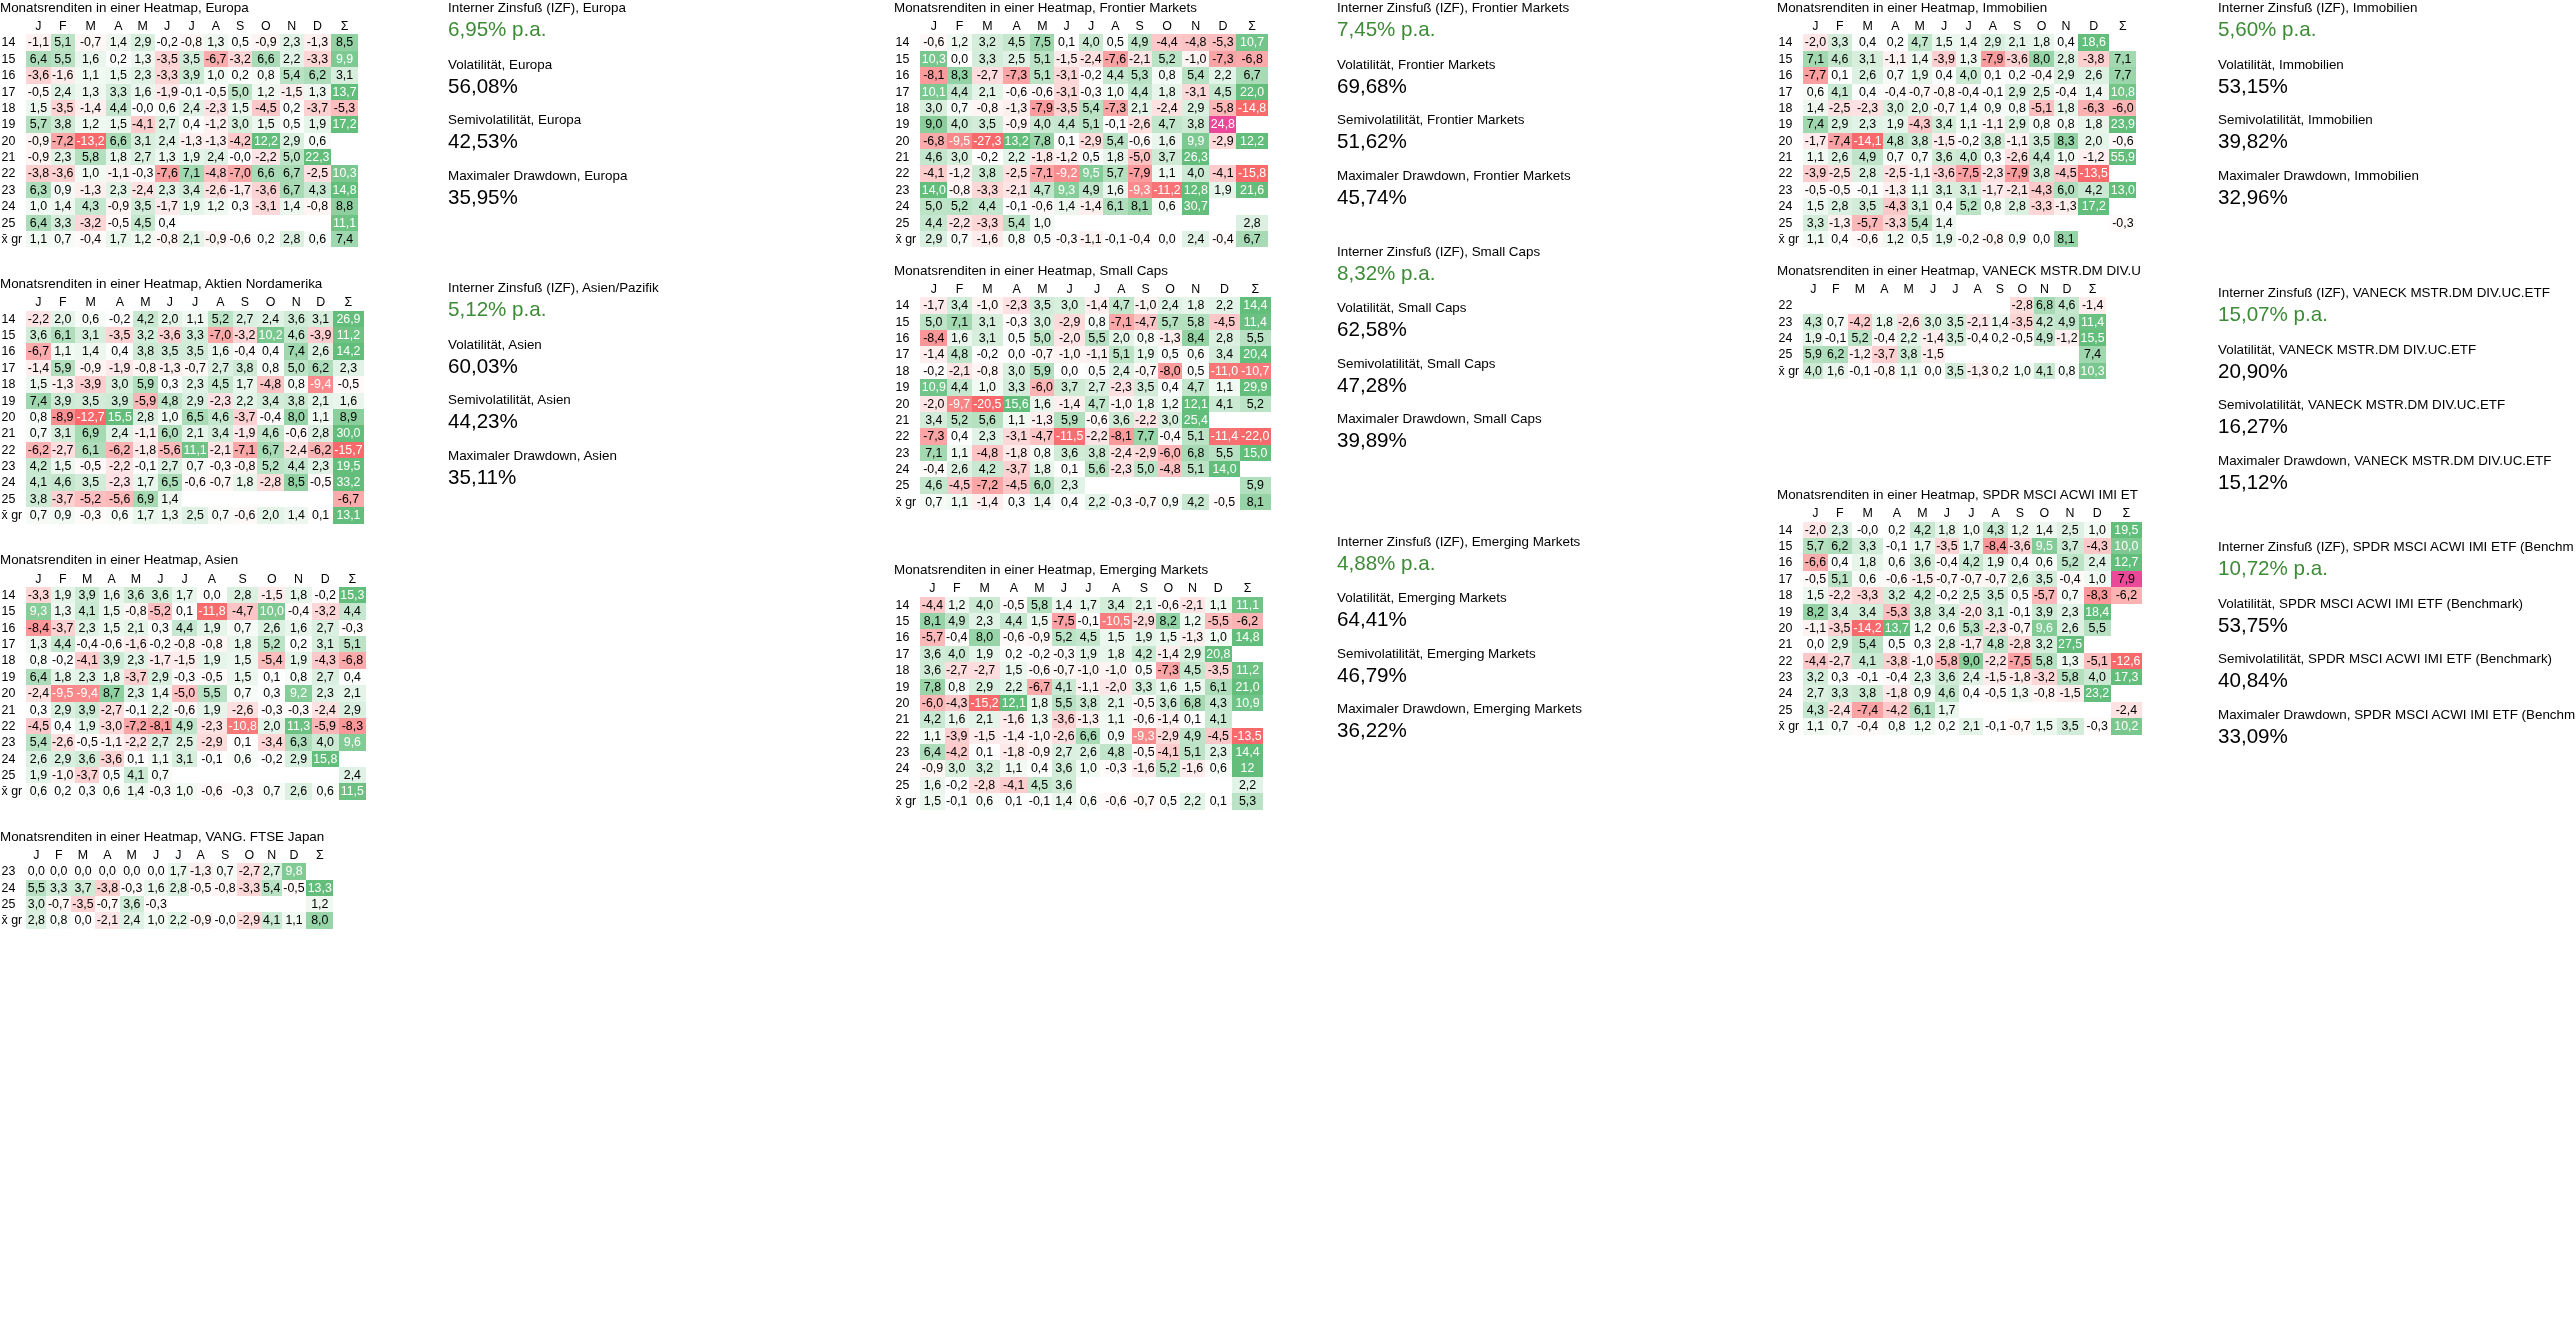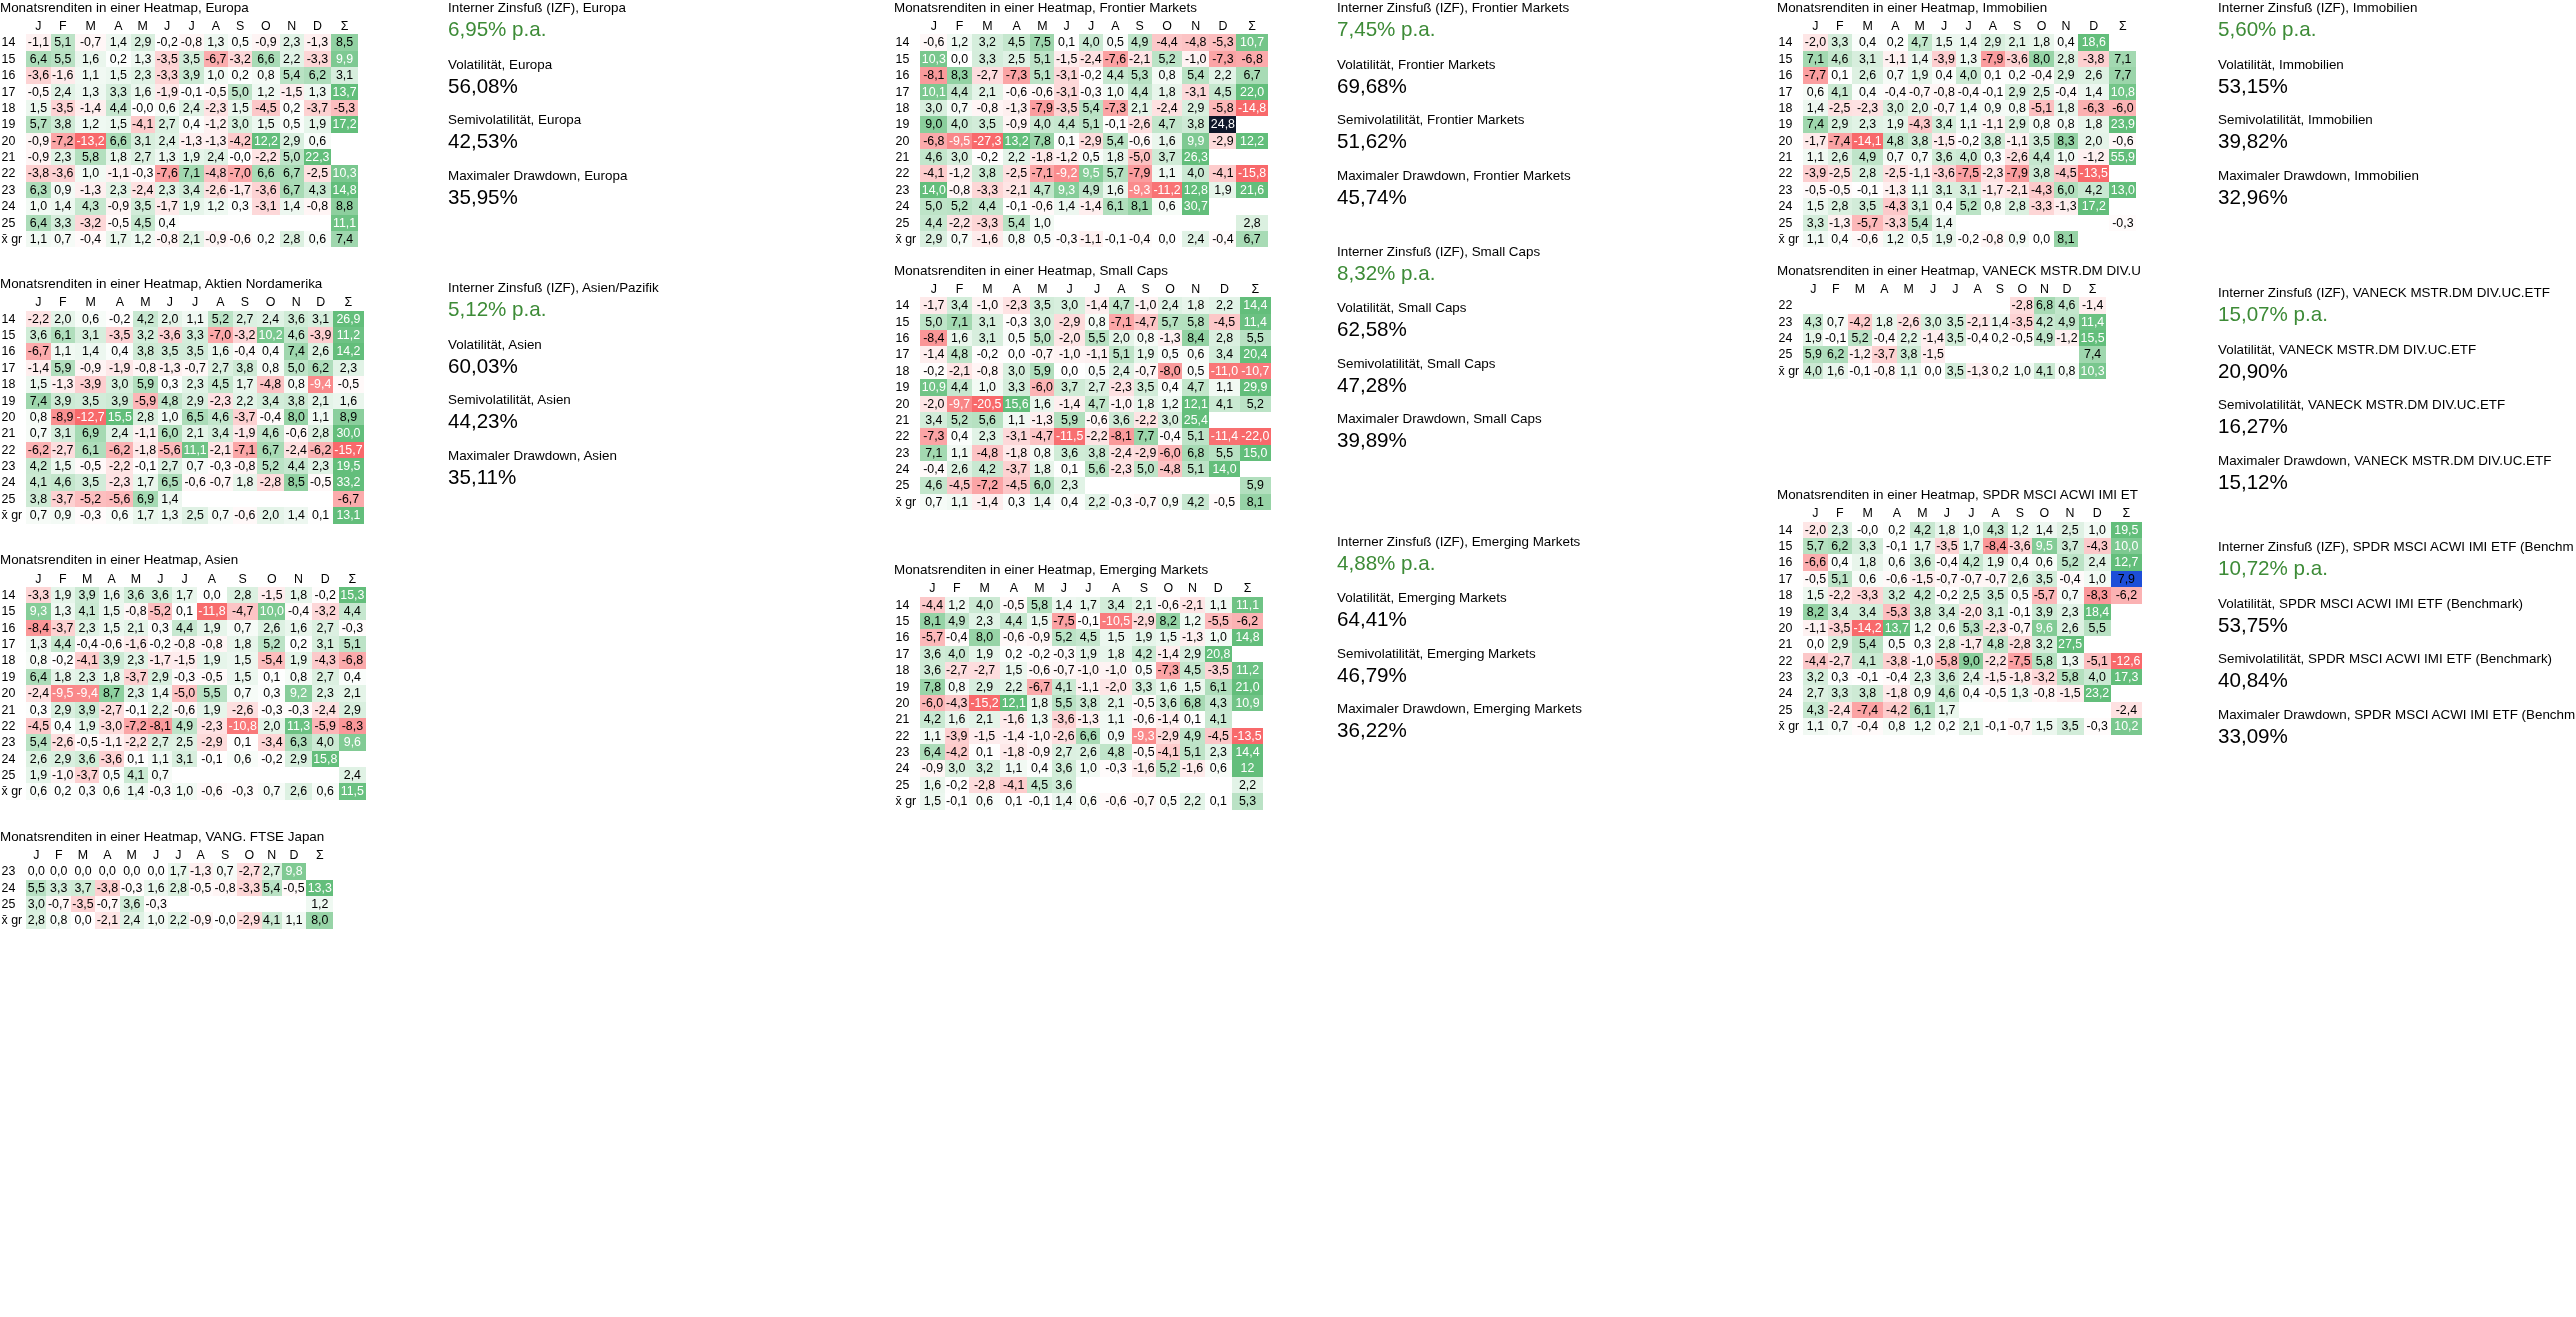--- a/index.html
+++ b/index.html
@@ -962,21 +962,21 @@
                 <td style="background: rgb(203, 233, 211); color: rgb(0, 0, 0);">4,0</td>
                 <td style="background: rgb(210, 236, 217); color: rgb(0, 0, 0);">3,5</td>
                 <td style="background: rgb(254, 244, 244); color: rgb(0, 0, 0);">-0,9</td>
                 <td style="background: rgb(203, 233, 211); color: rgb(0, 0, 0);">4,0</td>
                 <td style="background: rgb(198, 231, 207); color: rgb(0, 0, 0);">4,4</td>
                 <td style="background: rgb(189, 227, 199); color: rgb(0, 0, 0);">5,1</td>
                 <td style="background: rgb(255, 254, 254); color: rgb(0, 0, 0);">-0,1</td>
                 <td style="background: rgb(253, 223, 223); color: rgb(0, 0, 0);">-2,6</td>
                 <td style="background: rgb(194, 230, 203); color: rgb(0, 0, 0);">4,7</td>
                 <td style="background: rgb(206, 234, 213); color: rgb(0, 0, 0);">3,8</td>
-                <td style="background: #0f172a; color: rgb(255, 255, 255);">24,8</td>
+                <td style="background: #ec4899; color: rgb(255, 255, 255);">24,8</td>
                 <td></td>
               </tr>
               <tr>
                 <td class="yr">20</td>
                 <td style="background: rgb(251, 170, 171); color: rgb(0, 0, 0);">-6,8</td>
                 <td style="background: rgb(249, 136, 138); color: rgb(255, 255, 255);">-9,5</td>
                 <td style="background: rgb(248, 105, 107); color: rgb(255, 255, 255);">-27,3</td>
                 <td style="background: rgb(99, 190, 123); color: rgb(255, 255, 255);">13,2</td>
                 <td style="background: rgb(154, 213, 169); color: rgb(0, 0, 0);">7,8</td>
                 <td style="background: rgb(254, 254, 254); color: rgb(0, 0, 0);">0,1</td>
@@ -2016,21 +2016,21 @@
                 <td style="background: rgb(247, 252, 248); color: rgb(0, 0, 0);">0,6</td>
                 <td style="background: rgb(255, 248, 248); color: rgb(0, 0, 0);">-0,6</td>
                 <td style="background: rgb(254, 236, 237); color: rgb(0, 0, 0);">-1,5</td>
                 <td style="background: rgb(255, 246, 246); color: rgb(0, 0, 0);">-0,7</td>
                 <td style="background: rgb(255, 246, 246); color: rgb(0, 0, 0);">-0,7</td>
                 <td style="background: rgb(255, 246, 246); color: rgb(0, 0, 0);">-0,7</td>
                 <td style="background: rgb(221, 241, 226); color: rgb(0, 0, 0);">2,6</td>
                 <td style="background: rgb(210, 236, 217); color: rgb(0, 0, 0);">3,5</td>
                 <td style="background: rgb(255, 250, 250); color: rgb(0, 0, 0);">-0,4</td>
                 <td style="background: rgb(242, 250, 244); color: rgb(0, 0, 0);">1,0</td>
-                <td style="background: #1d4ed8; color: rgb(0, 0, 0);">7,9</td>
+                <td style="background: #ec4899; color: rgb(0, 0, 0);">7,9</td>
               </tr>
               <tr>
                 <td class="yr">18</td>
                 <td style="background: rgb(236, 247, 239); color: rgb(0, 0, 0);">1,5</td>
                 <td style="background: rgb(254, 228, 228); color: rgb(0, 0, 0);">-2,2</td>
                 <td style="background: rgb(253, 214, 214); color: rgb(0, 0, 0);">-3,3</td>
                 <td style="background: rgb(213, 238, 220); color: rgb(0, 0, 0);">3,2</td>
                 <td style="background: rgb(200, 232, 209); color: rgb(0, 0, 0);">4,2</td>
                 <td style="background: rgb(255, 253, 253); color: rgb(0, 0, 0);">-0,2</td>
                 <td style="background: rgb(223, 241, 228); color: rgb(0, 0, 0);">2,5</td>

